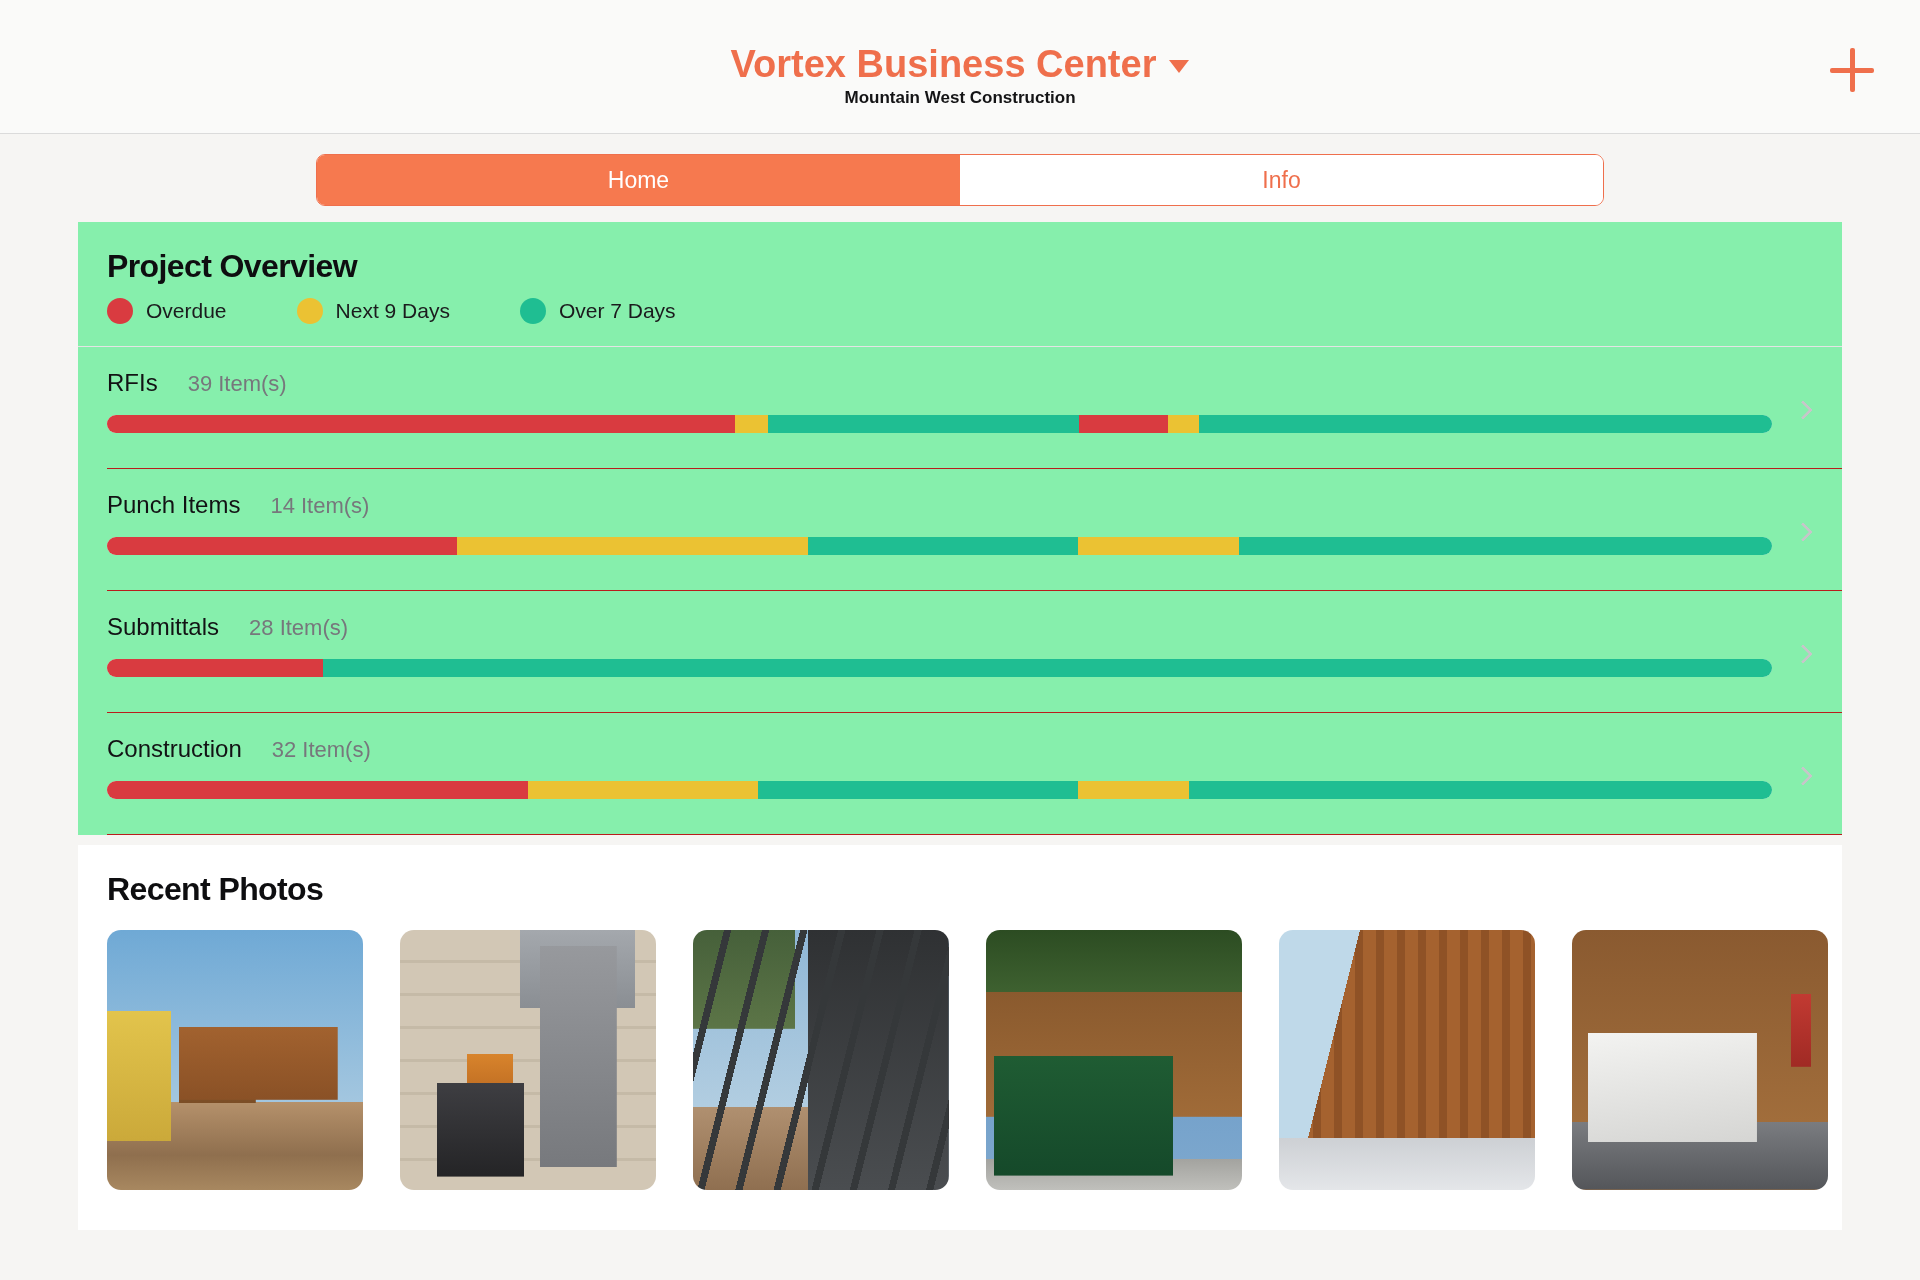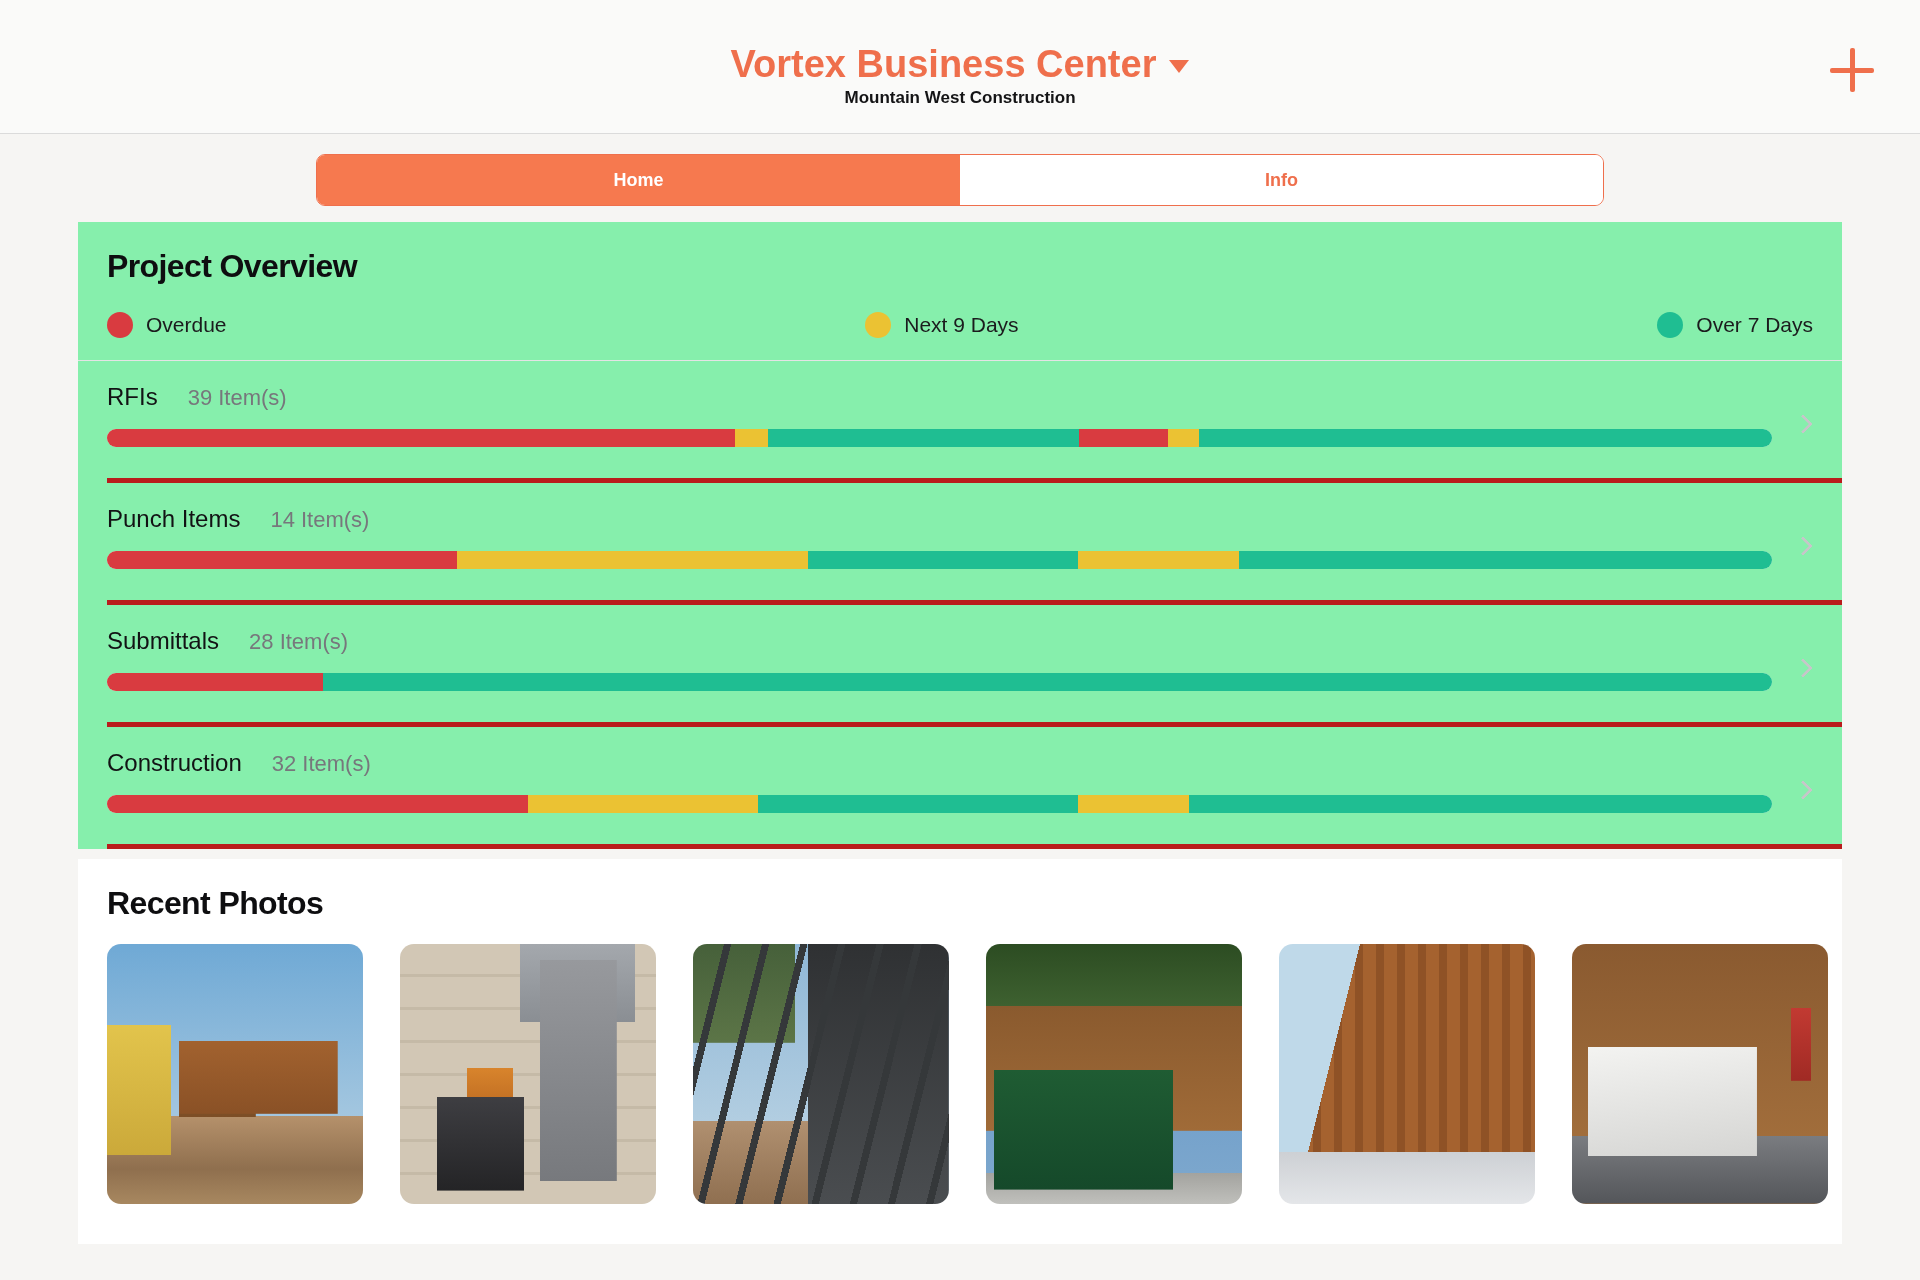--- a/index.html
+++ b/index.html
@@ -16,34 +16,34 @@
   .company-name { margin-top:7px; font-size:17px; font-weight:bold; color:#141416; }
   .plus-button { position:absolute; right:42px; top:44px; width:52px; height:52px; cursor:pointer; }
   .plus-button .ph, .plus-button .pv { position:absolute; background:var(--accent); border-radius:2px; }
   .plus-button .ph { left:4px; right:4px; top:24px; height:5px; }
   .plus-button .pv { top:4px; bottom:4px; left:24px; width:5px; }
 
   
   .tabs { width:1288px; height:52px; margin:20px auto 0; display:flex;
           border:1.5px solid var(--accent); border-radius:9px; overflow:hidden; background:#FFFFFF; }
   .tab { flex:1; display:flex; align-items:center; justify-content:center;
-         font-size:18px; color:var(--accent); background:#FFFFFF; cursor:pointer;font-weight:bold; }
+         font-size:23px; color:var(--accent); background:#FFFFFF; cursor:pointer; }
   .tab.active { background:var(--tabFill); color:#FFFFFF; }
 
   
   .overview-card { margin:16px 78px 0; background:#86efac; }
   .card-pad { padding:0 29px; }
   .section-title { font-size:32px; font-weight:bold; letter-spacing:-0.6px; color:#0E0E10; }
   .overview-card .section-title { padding-top:26px; height:62px; }
-  .legend { display:flex; align-items:center; gap:70px; margin-top:28px; padding-bottom:22px;justify-content:space-between; }
+  .legend { display:flex; align-items:center; gap:70px; margin-top:14px; padding-bottom:22px; }
   .legend-item { display:flex; align-items:center; gap:13px; font-size:21px; color:#1B1B1D; }
   .dot { width:26px; height:26px; border-radius:50%; flex:0 0 auto; }
   .legend-sep { border-bottom:1px solid #E4E4E5; }
 
-  .ov-row { position:relative; margin-left:29px; padding:22px 68px 0 0; height:122px; border-bottom:5px solid #b91c1c; cursor:pointer; }
+  .ov-row { position:relative; margin-left:29px; padding:22px 68px 0 0; height:122px; border-bottom:1px solid #b91c1c; cursor:pointer; }
   .ov-row.last { border-bottom:none; height:146px; }
   .row-head { display:flex; align-items:baseline; height:28px; }
   .row-label { font-size:24px; color:#121214; }
   .row-count { font-size:22px; color:#77777C; margin-left:30px; }
   .bar { margin-top:18px; height:18px; border-radius:9px; overflow:hidden; display:flex; width:1665px; max-width:100%; background:#EDEDED; }
   .seg { height:100%; }
   .chevron-wrap { position:absolute; right:24px; top:52px; width:24px; height:24px; }
   .chevron { position:absolute; left:2px; top:4px; width:14px; height:14px;
              border-top:3px solid var(--chevron); border-right:3px solid var(--chevron);
              transform:rotate(45deg); border-radius:1px; }

